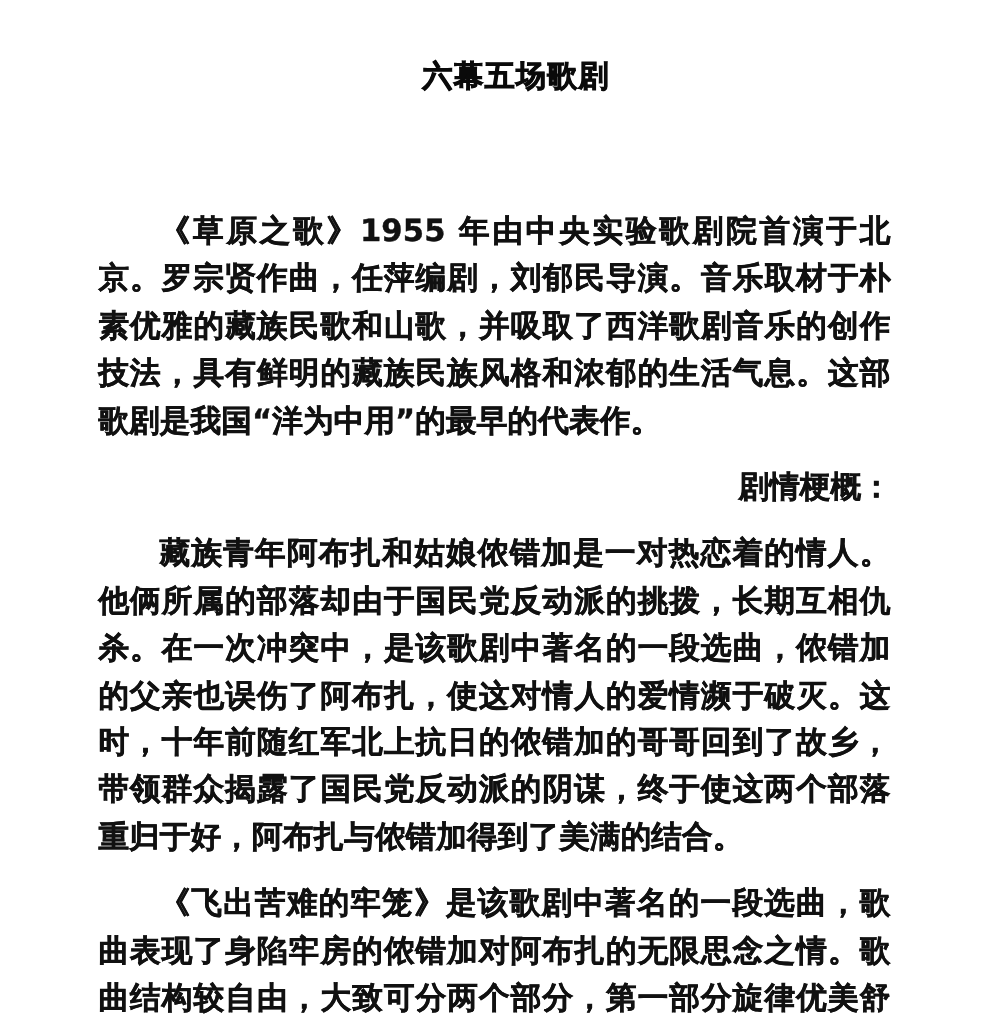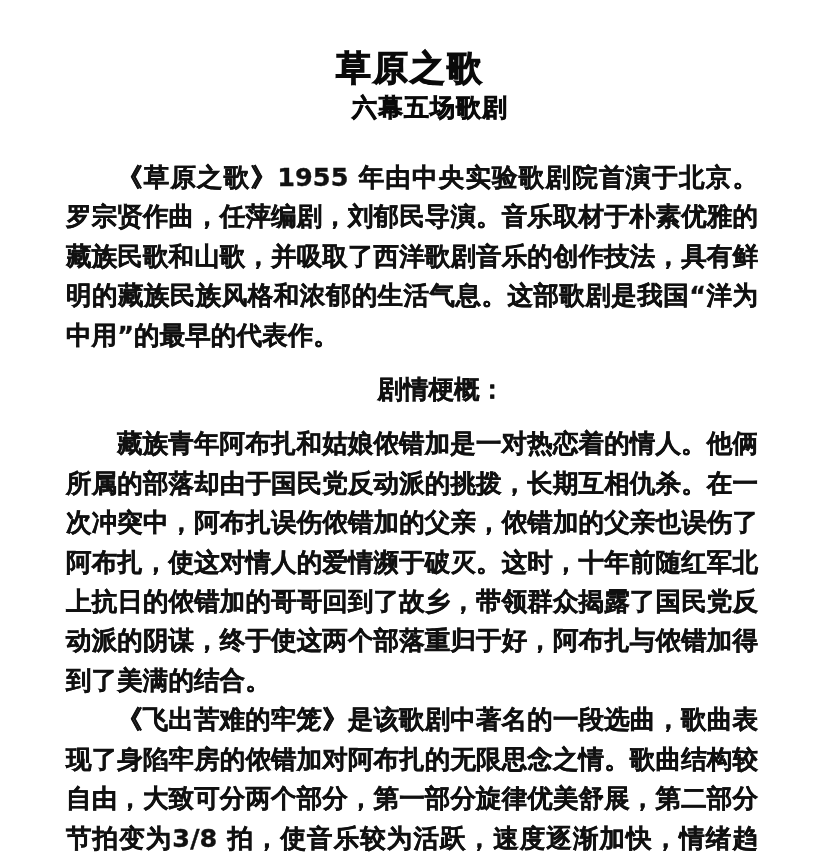--- a/index.html
+++ b/index.html
@@ -58,21 +58,21 @@
 
   
   .body-block {
     position: absolute;
     top: 158px;
     left: 66px;
     width: 692px;
   }
 
   .para {
-    margin: 0;
+    margin: 16px;
     font-family: "DejaVu Sans", sans-serif;
     font-size: 25.5px;
     font-weight: 700;
     line-height: 39.4px;
     letter-spacing: 0.1px;
     color: #111111;
     text-align: justify;
     text-justify: inter-character;
     text-indent: 2em;
     word-break: break-all;
@@ -84,39 +84,38 @@
   }
 
   .heading-line {
     margin: 15px;
     font-family: "DejaVu Sans", sans-serif;
     font-size: 25.5px;
     font-weight: 700;
     line-height: 39.4px;
     color: #111111;
     text-indent: 2.3em;
-    text-align: center;
+    text-align: right;
     -webkit-text-stroke: 0.35px #111111;
   }
 </style>
 </head>
 <body>
 
 <div class="page">
 
   <div class="title-block">
-    <h1 class="main-title">草原之歌</h1>
     <h2 class="sub-title">六幕五场歌剧</h2>
   </div>
 
   <div class="body-block">
 
     <p class="para last-line-left">《草原之歌》1955 年由中央实验歌剧院首演于北京。罗宗贤作曲，任萍编剧，刘郁民导演。音乐取材于朴素优雅的藏族民歌和山歌，并吸取了西洋歌剧音乐的创作技法，具有鲜明的藏族民族风格和浓郁的生活气息。这部歌剧是我国“洋为中用”的最早的代表作。</p>
 
     <p class="heading-line">剧情梗概：</p>
 
-    <p class="para last-line-left">藏族青年阿布扎和姑娘侬错加是一对热恋着的情人。他俩所属的部落却由于国民党反动派的挑拨，长期互相仇杀。在一次冲突中，阿布扎误伤侬错加的父亲，侬错加的父亲也误伤了阿布扎，使这对情人的爱情濒于破灭。这时，十年前随红军北上抗日的侬错加的哥哥回到了故乡，带领群众揭露了国民党反动派的阴谋，终于使这两个部落重归于好，阿布扎与侬错加得到了美满的结合。</p>
+    <p class="para last-line-left">藏族青年阿布扎和姑娘侬错加是一对热恋着的情人。他俩所属的部落却由于国民党反动派的挑拨，长期互相仇杀。在一次冲突中，是该歌剧中著名的一段选曲，侬错加的父亲也误伤了阿布扎，使这对情人的爱情濒于破灭。这时，十年前随红军北上抗日的侬错加的哥哥回到了故乡，带领群众揭露了国民党反动派的阴谋，终于使这两个部落重归于好，阿布扎与侬错加得到了美满的结合。</p>
 
     <p class="para last-line-left">《飞出苦难的牢笼》是该歌剧中著名的一段选曲，歌曲表现了身陷牢房的侬错加对阿布扎的无限思念之情。歌曲结构较自由，大致可分两个部分，第一部分旋律优美舒展，第二部分节拍变为3/8 拍，使音乐较为活跃，速度逐渐加快，情绪趋于激动，表现出一股对和平生活的渴望和对幸福未来向往的心情。</p>
 
   </div>
 
 </div>
 
 </body></html>

